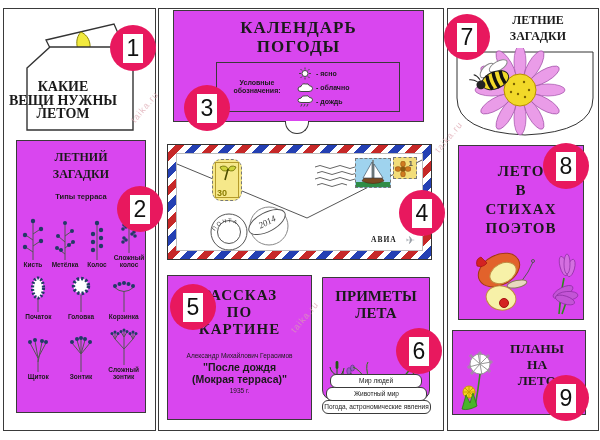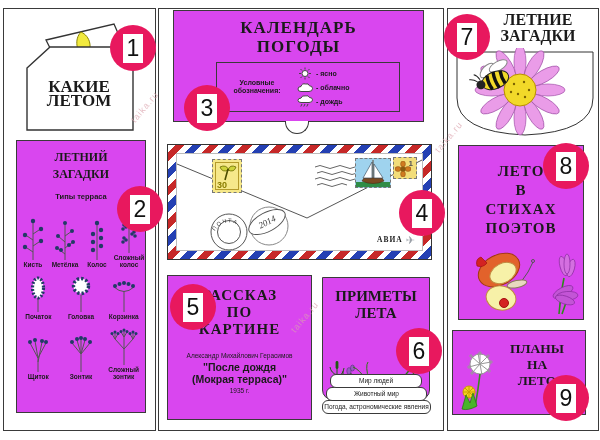--- a/index.html
+++ b/index.html
@@ -38,22 +38,23 @@
   <div class="panel" style="left:3px;top:8px;width:151px;height:421px;"></div>
   <div class="panel" style="left:158px;top:8px;width:284px;height:421px;"></div>
   <div class="panel" style="left:447px;top:8px;width:150px;height:421px;"></div>
 
   <svg style="position:absolute;left:18px;top:20px;" width="124" height="116" viewBox="0 0 124 116">
     <polygon points="28,20 96,4 110,36 46,56" fill="#fff" stroke="#333" stroke-width="1.3"></polygon>
     <path d="M63,12 C72,16 76,28 67,40 C58,32 56,19 63,12 Z" fill="#f2ea3e" stroke="#8a8400" stroke-width="1"></path>
     <path d="M67,40 L59,54" stroke="#8a8400" stroke-width="1" fill="none"></path>
     <polygon points="9,48 32,27 115,27 115,110 9,110" fill="#fff" stroke="#333" stroke-width="1.4"></polygon>
   </svg>
-  <div class="tserif" style="position:absolute;left:23px;top:80px;width:112px;font-size:17px;line-height:13.5px;">
+  <div class="tserif" style="position:absolute;left:7px;top:80px;width:112px;font-size:14px;line-height:13.5px;">
     <div>КАКИЕ</div>
+    <div>ВЕЩИ НУЖНЫ</div>
     <div>ЛЕТОМ</div>
   </div>
 
   <div class="card" style="left:16px;top:140px;width:130px;height:273px;">
     <div class="tserif" style="margin-top:8px;font-size:12px;line-height:17px;">
       <div>ЛЕТНИЙ</div>
       <div>ЗАГАДКИ</div>
     </div>
     <div style="text-align:center;font-size:7.5px;font-weight:bold;margin-top:9px;">Типы терраса</div>
 
@@ -242,21 +243,21 @@
       <svg width="245" height="96" viewBox="0 0 245 96" style="position:absolute;left:0;top:0;">
         <path d="M0,10 L130,64 L245,6" stroke="#555" fill="none"></path>
         <g stroke="#666" fill="none">
           <path d="M138,13 q5,-3 10,0 t10,0 t10,0 t10,0"></path>
           <path d="M140,19 q5,-3 10,0 t10,0 t10,0 t10,0"></path>
           <path d="M138,25 q5,-3 10,0 t10,0 t10,0 t10,0"></path>
           <path d="M140,31 q5,-3 10,0 t10,0 t10,0"></path>
         </g>
       </svg>
 
-      <div class="stamp" style="left:35px;top:5px;width:30px;height:34px;background:#f6e88a;">
+      <div class="stamp" style="left:35px;top:5px;width:30px;height:42px;background:#f6e88a;border-radius:9px;">
         <div style="position:absolute;inset:2px;border:1px solid #b59b2a;"></div>
         <svg width="24" height="20" viewBox="0 0 24 20" style="position:absolute;left:3px;top:3px;">
           <path d="M4,4 Q10,1 13,7 Q6,10 4,4 Z M20,4 Q14,1 12,7 Q18,10 20,4 Z" fill="#cfd43c" stroke="#6b6b00" stroke-width=".8"></path>
           <path d="M12,6 L9,17" stroke="#4c4c00" stroke-width="1.6"></path>
         </svg>
         <span style="position:absolute;left:4px;bottom:2px;font-size:9px;font-weight:bold;color:#8a7d00;">30</span>
       </div>
 
       <div class="stamp" style="left:178px;top:4px;width:36px;height:30px;background:#9fd3ee;">
         <svg width="34" height="28" viewBox="0 0 34 28" style="position:absolute;left:0;top:0;">
@@ -290,21 +291,21 @@
           </defs>
         <text font-size="5.5" font-family="Liberation Sans" letter-spacing="1.5" fill="#333">
           <textPath href="#pmarc" startOffset="3">ПОЧТА</textPath>
         </text>
         <g transform="rotate(-28 62 16)">
           <ellipse cx="62" cy="16" rx="20" ry="9.5" fill="#fff" stroke="#555"></ellipse>
           <text x="62" y="19" text-anchor="middle" font-size="9" font-style="italic" font-family="Liberation Serif" fill="#333">2014</text>
         </g>
       </svg>
 
-      <div style="position:absolute;right:7px;bottom:6px;display:flex;align-items:center;gap:3px;">
+      <div style="position:absolute;right:7px;bottom:6px;display:flex;align-items:center;gap:9px;">
         <span style="font-family:'Liberation Serif',serif;font-weight:bold;font-size:7.5px;letter-spacing:1px;">АВИА</span>
         <span style="color:#9aa0a8;font-size:11px;line-height:8px;">✈</span>
       </div>
     </div>
   </div>
 
   <div class="card" style="left:167px;top:275px;width:145px;height:145px;">
     <div class="tserif" style="margin-top:11px;font-size:15px;line-height:17px;letter-spacing:1px;">
       <div>РАССКАЗ</div>
       <div>ПО</div>
@@ -344,21 +345,21 @@
   <div class="tab" style="left:330px;top:374px;width:92px;height:14px;line-height:12px;z-index:3;">
     <span>Мир людей</span>
   </div>
   <div class="tab" style="left:326px;top:387px;width:101px;height:14px;line-height:12px;z-index:2;">
     <span>Животный мир</span>
   </div>
   <div class="tab" style="left:322px;top:400px;width:109px;height:14px;line-height:12px;z-index:1;">
     <span>Погода, астрономические явления</span>
   </div>
 
-  <div class="tserif" style="position:absolute;left:487px;top:12px;width:102px;font-size:16px;line-height:16px;">
+  <div class="tserif" style="position:absolute;left:487px;top:12px;width:102px;font-size:12px;line-height:16px;">
     <div>ЛЕТНИЕ</div>
     <div>ЗАГАДКИ</div>
   </div>
   <svg width="146" height="90" viewBox="0 0 146 90" style="position:absolute;left:452px;top:48px;">
     <path d="M5,4 H141 V50 Q141,84 73,87 Q5,84 5,50 Z" fill="#fff" stroke="#333"></path>
     <g>
       <g fill="#ea9ce8" stroke="#a050a8" stroke-width=".7">
         <ellipse cx="96" cy="42" rx="17" ry="6" transform="rotate(0 68 42)"></ellipse>
         <ellipse cx="96" cy="42" rx="17" ry="6" transform="rotate(30 68 42)"></ellipse>
         <ellipse cx="96" cy="42" rx="17" ry="6" transform="rotate(60 68 42)"></ellipse>

